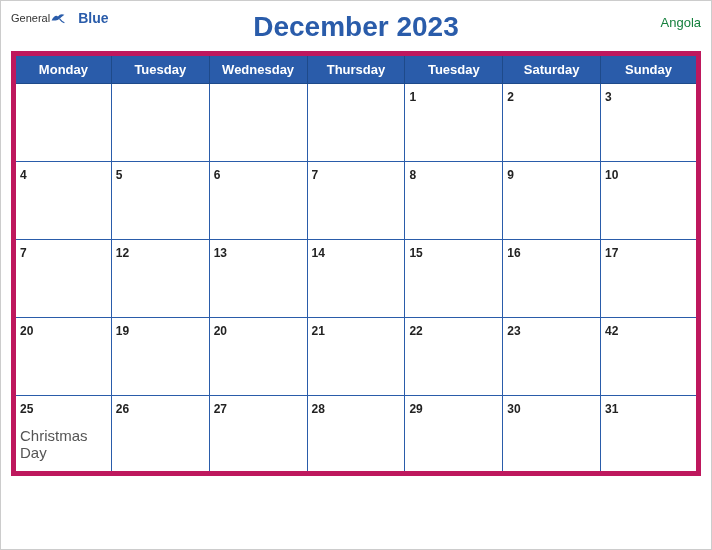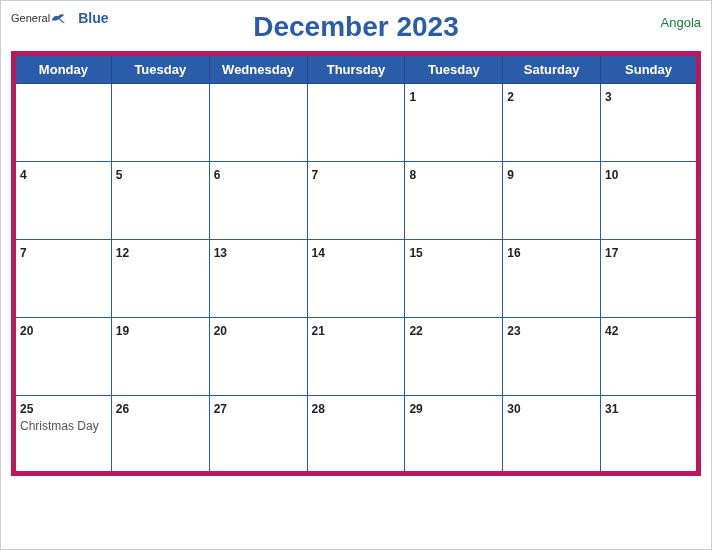--- a/index.html
+++ b/index.html
@@ -88,23 +88,23 @@
       height: 78px;
       padding: 3px 4px;
       background: #fff;
     }
     .day-number {
       font-size: 12px;
       color: #222;
       font-weight: bold;
     }
     .holiday-label {
-      font-size: 12px;
+      font-size: 15px;
       color: #555;
-      margin-top: 2px;
+      margin-top: 10px;
     }
     .empty-cell {
       background: #fff;
     }
   </style>
 </head>
 <body>
 
 <div class="calendar-container">
   <div class="calendar-header">

